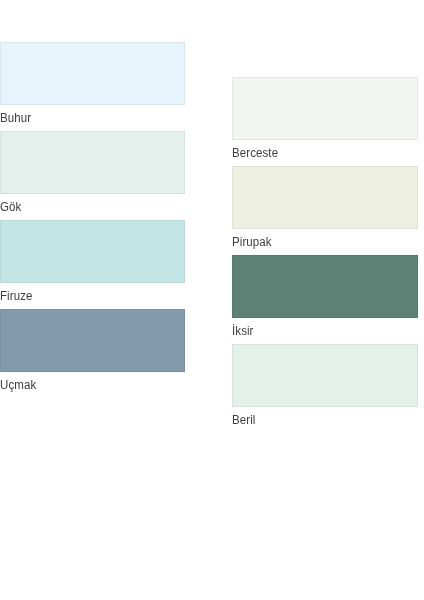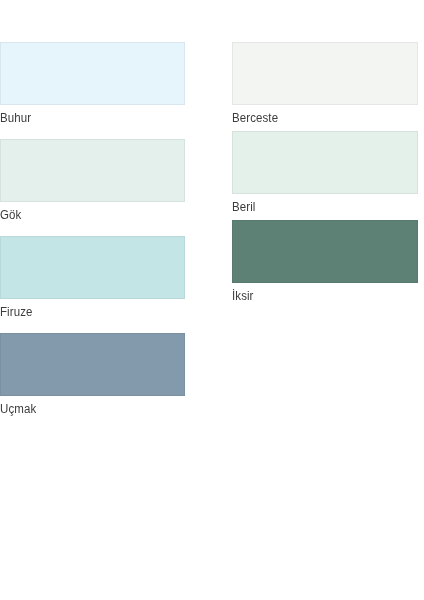--- a/index.html
+++ b/index.html
@@ -32,25 +32,25 @@
     flex-direction: row;
     align-items: flex-start;
   }
   .column {
     display: flex;
     flex-direction: column;
   }
   .column-left {
     width: 185px;
     margin-left: 0px;
-    gap: 8px;
   }
   .column-right {
     width: 186px;
     margin-left: 47px;
+    margin-top: 35px;
   }
   .swatch-item {
     display: block;
     margin-bottom: 0px;
   }
   .swatch-chip {
     width: 100%;
     height: 63px;
     display: block;
     box-sizing: border-box;
@@ -94,23 +94,27 @@
         <span class="swatch-label">Uçmak</span>
       </div>
     </div>
 
     <div class="column column-right">
       <div class="swatch-item">
         <span class="swatch-chip" style="background-color: rgb(242, 245, 241);"></span>
         <span class="swatch-label">Berceste</span>
       </div>
       <div class="swatch-item">
-        <span class="swatch-chip" style="background-color: rgb(228, 240, 234);"></span>
-        <span class="swatch-label">Beril</span>
+        <span class="swatch-chip" style="background-color: rgb(238, 240, 225);"></span>
+        <span class="swatch-label">Pirupak</span>
       </div>
       <div class="swatch-item">
         <span class="swatch-chip" style="background-color: rgb(94, 129, 117);"></span>
         <span class="swatch-label">İksir</span>
+      </div>
+      <div class="swatch-item">
+        <span class="swatch-chip" style="background-color: rgb(228, 240, 234);"></span>
+        <span class="swatch-label">Beril</span>
       </div>
     </div>
 
   </div>
 </div>
 
 </body></html>

